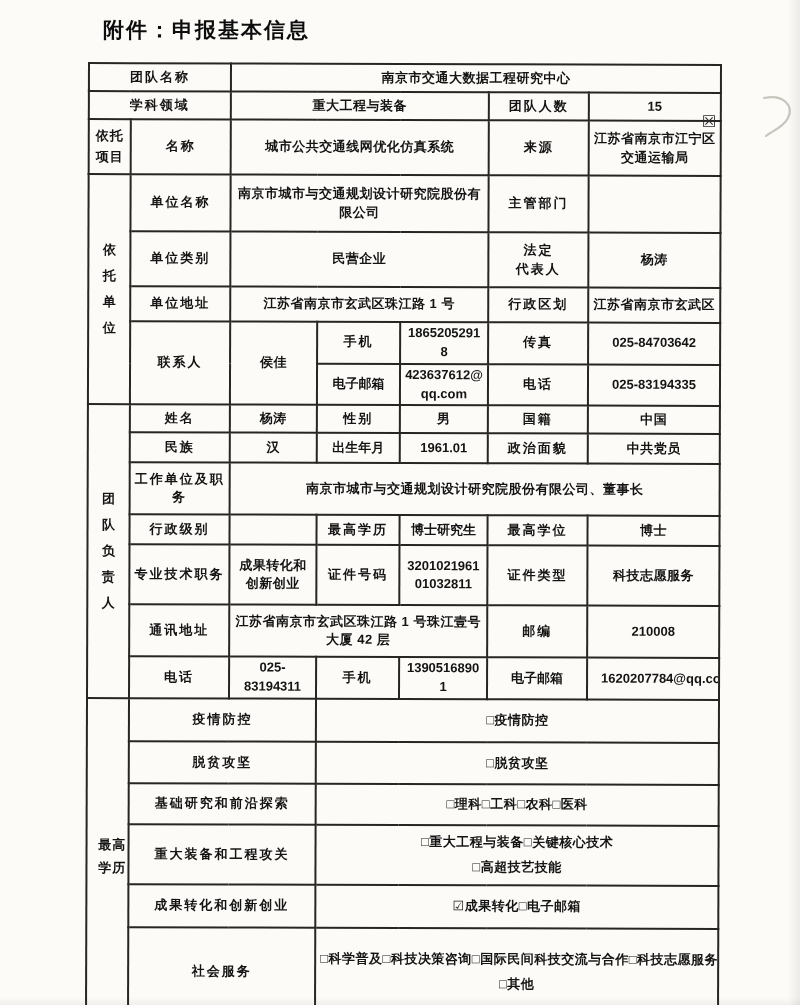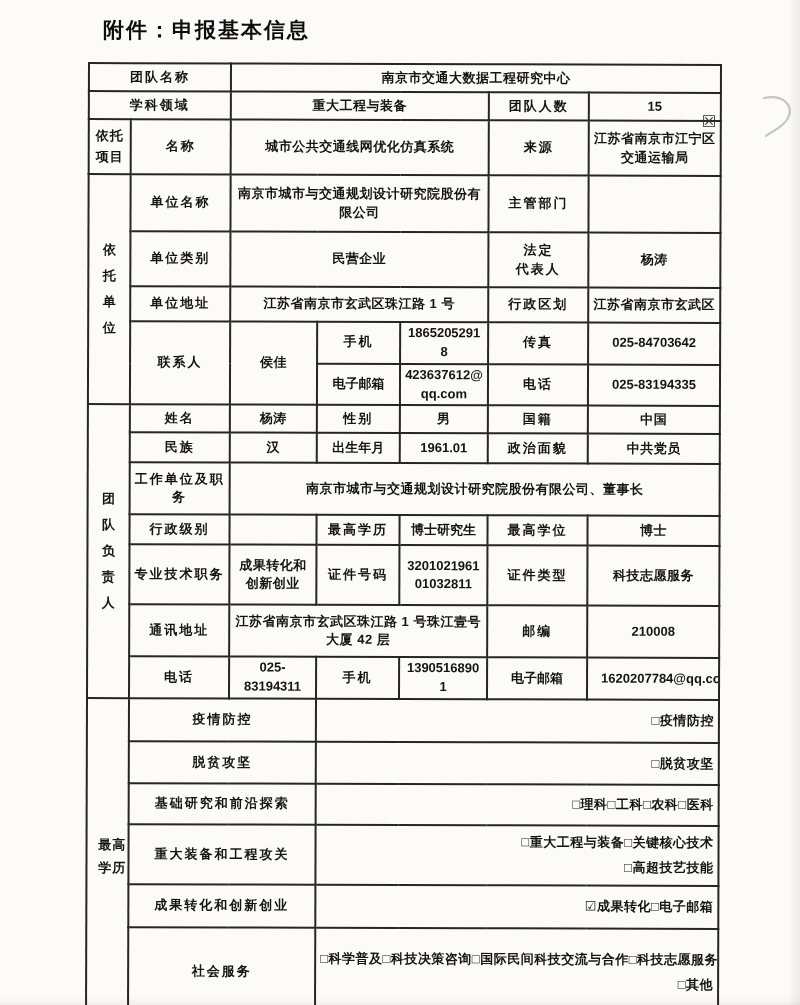--- a/index.html
+++ b/index.html
@@ -31,21 +31,21 @@
   }
   td.lbl{letter-spacing:2px;}
   td.val{letter-spacing:0.5px;padding:1px 5px;}
   td.left{text-align:left;padding-left:8px;}
   td.num{font-size:12.5px;letter-spacing:0;margin-top:9px;}
   td.brk{word-break:break-all;padding:1px 2px;font-size:12px;letter-spacing:0;border-radius:20px;}
   td.preline{white-space:pre-line;letter-spacing:2px;}
   .w1{display:inline-block;width:1.15em;word-break:break-all;line-height:2.0;letter-spacing:0;}
   .w2{display:inline-block;width:2.3em;word-break:break-all;line-height:1.6;letter-spacing:1px;}
   .w3{display:inline-block;width:3.2em;word-break:break-all;line-height:1.7;letter-spacing:1px;}
-  .optline{white-space:nowrap;text-align:right;letter-spacing:0.5px;line-height:1.9;}
+  .optline{white-space:nowrap;text-align:center;letter-spacing:0.5px;line-height:1.9;}
   .scan-mark{
     position:absolute;left:702px;top:112px;
     font-size:16px;font-weight:bold;color:#2b2b2b;
   }
   .scan-squiggle{position:absolute;left:758px;top:92px;}
   .edge-shadow-right{
     position:absolute;right:0;top:0;width:12px;height:1005px;
     background:linear-gradient(to right, rgba(0,0,0,0), rgba(90,85,75,0.10));
   }
   .edge-shadow-bottom{

